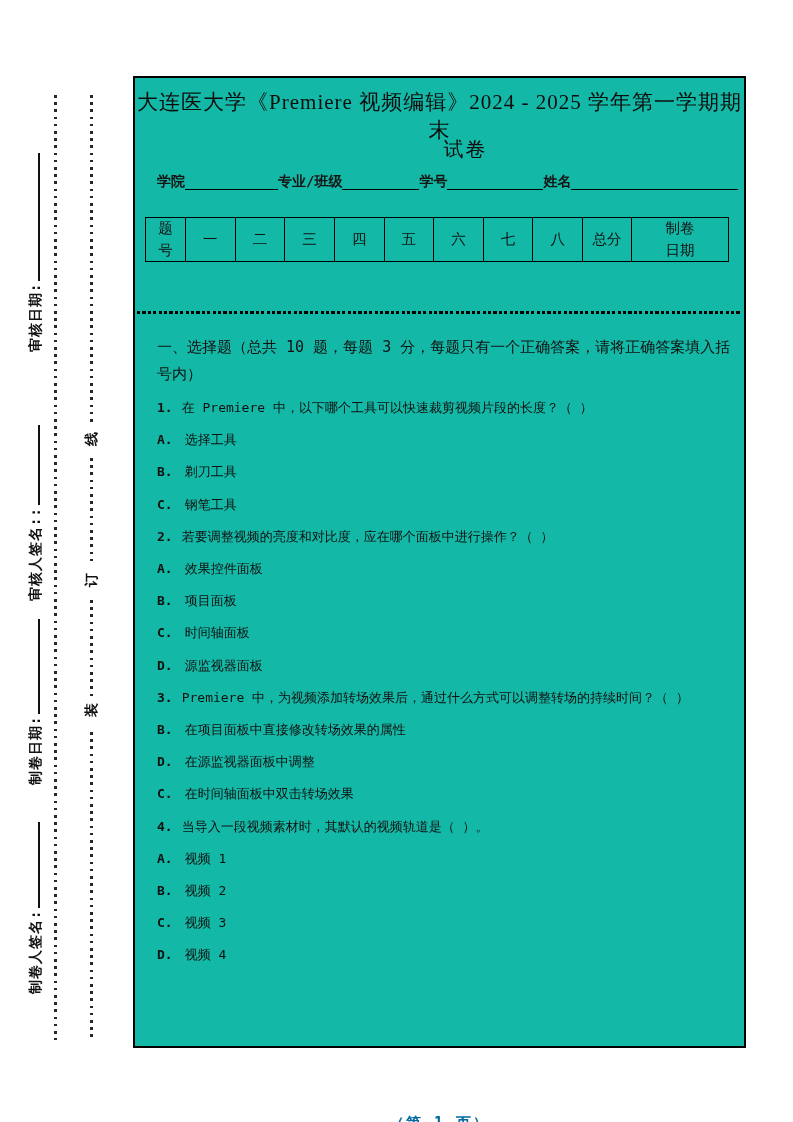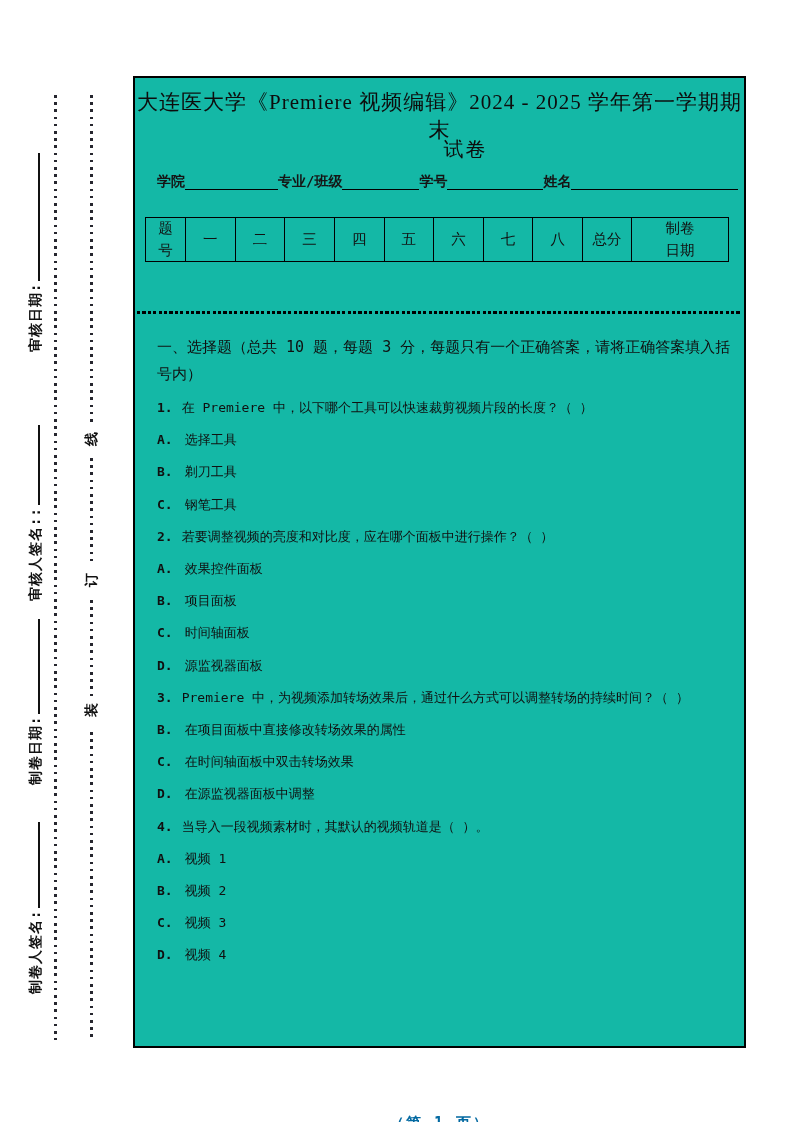--- a/index.html
+++ b/index.html
@@ -168,22 +168,22 @@
     <div class="qline"><span class="letter">C.</span><span>钢笔工具</span></div>
 
     <div class="qline"><span class="qnum">2.</span><span>若要调整视频的亮度和对比度，应在哪个面板中进行操作？（  ）</span></div>
     <div class="qline"><span class="letter">A.</span><span>效果控件面板</span></div>
     <div class="qline"><span class="letter">B.</span><span>项目面板</span></div>
     <div class="qline"><span class="letter">C.</span><span>时间轴面板</span></div>
     <div class="qline"><span class="letter">D.</span><span>源监视器面板</span></div>
 
     <div class="qline"><span class="qnum">3.</span><span>Premiere 中，为视频添加转场效果后，通过什么方式可以调整转场的持续时间？（  ）</span></div>
     <div class="qline"><span class="letter">B.</span><span>在项目面板中直接修改转场效果的属性</span></div>
+    <div class="qline"><span class="letter">D.</span><span>在源监视器面板中调整</span></div>
     <div class="qline"><span class="letter">C.</span><span>在时间轴面板中双击转场效果</span></div>
-    <div class="qline"><span class="letter">D.</span><span>在源监视器面板中调整</span></div>
 
     <div class="qline"><span class="qnum">4.</span><span>当导入一段视频素材时，其默认的视频轨道是（  ）。</span></div>
     <div class="qline"><span class="letter">A.</span><span>视频 1</span></div>
     <div class="qline"><span class="letter">B.</span><span>视频 2</span></div>
     <div class="qline"><span class="letter">C.</span><span>视频 3</span></div>
     <div class="qline"><span class="letter">D.</span><span>视频 4</span></div>
   </div>
 
 </div>
 

